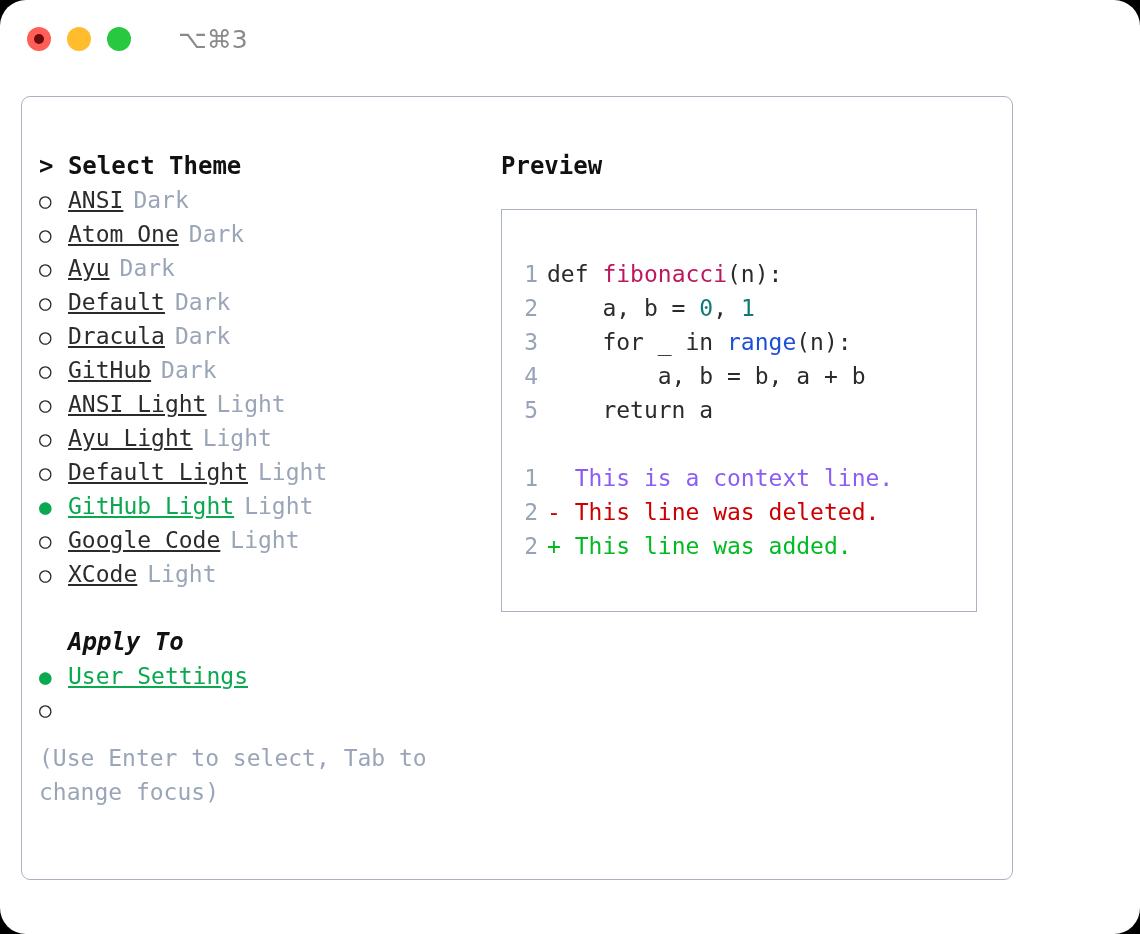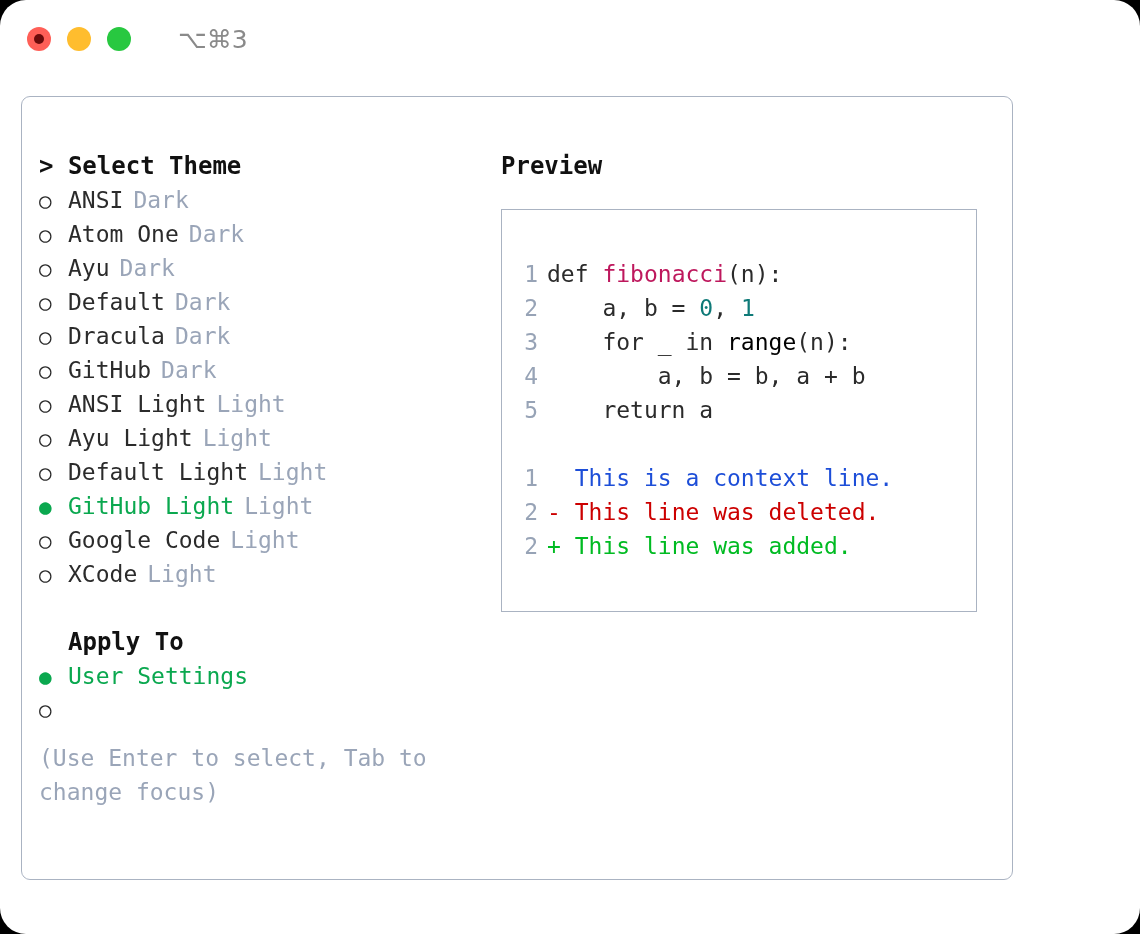--- a/index.html
+++ b/index.html
@@ -100,38 +100,38 @@
   }
 
   .section-title {
     font-size: 24px;
     font-weight: bold;
     color: #111111;
     line-height: 34px;
     white-space: pre;
   }
   .section-title .caret { font-weight: bold; }
-  .section-title.indent { padding-left: 29px; }
+  .section-title.indent { padding-left: 29px; font-style: italic; }
 
   .opt {
     display: flex;
     align-items: baseline;
     line-height: 34px;
     height: 34px;
     font-size: 23px;
     color: #2b2b2b;
     white-space: pre;
   }
   .opt .marker {
     width: 29px;
     flex: 0 0 29px;
     color: #2b2b2b;
     font-size: 21px;
   }
-  .opt .label { color: #2b2b2b; }
+  .opt .label { color: #2b2b2b; text-decoration: underline; }
   .opt .tag {
     color: #9aa5b8;
     margin-left: 10px;
   }
   .opt.selected .marker { color: #0aa84f; }
   .opt.selected .label { color: #0aa84f; text-align: center; }
 
   .spacer-lg { height: 34px; }
 
   .hint {
@@ -170,24 +170,24 @@
     width: 45px;
     flex: 0 0 45px;
     text-align: right;
     color: #97a3b6;
     padding-right: 9px;
     box-sizing: border-box;
   }
   .code-body { color: #2b2b2b; }
   .tok-fn   { color: #be185d; }
   .tok-num  { color: #0f7a78; }
-  .tok-call { color: #000000; }
+  .tok-call { color: #1d4ed8; }
   .gap-line { height: 34px; }
 
-  .diff-ctx { color: #1d4ed8; }
+  .diff-ctx { color: #8b5cf6; }
   .diff-del { color: #cc0000; }
   .diff-add { color: #00bb22; }
 </style>
 </head>
 <body>
 
 <div class="window">
 
   <div class="titlebar">
     <div class="lights">

